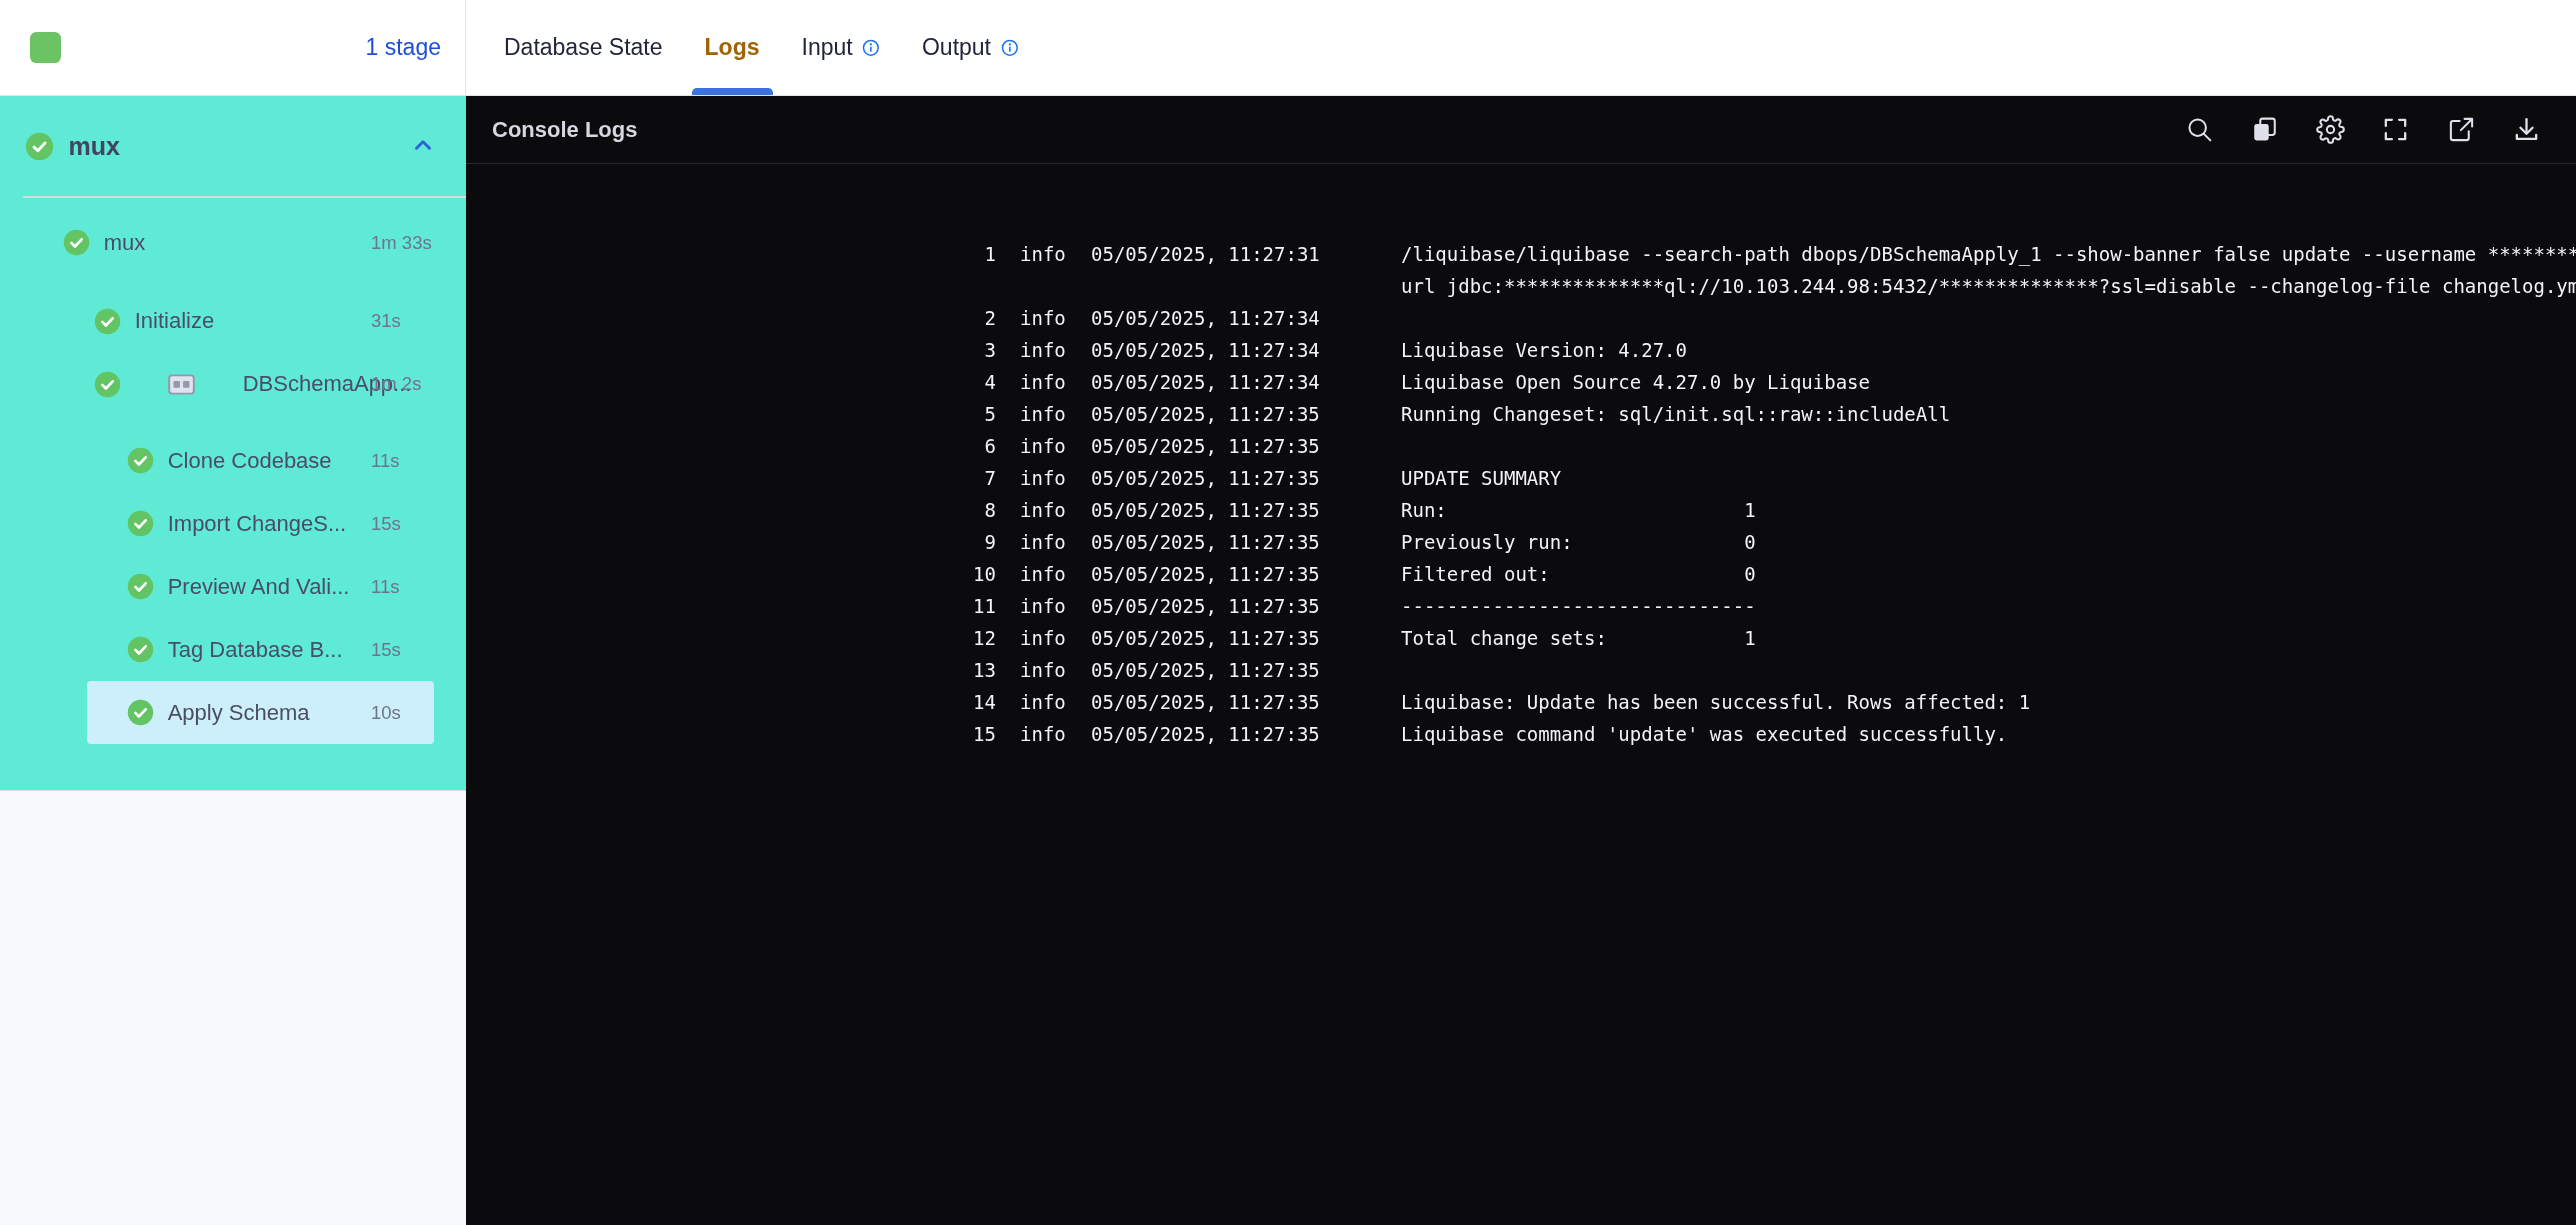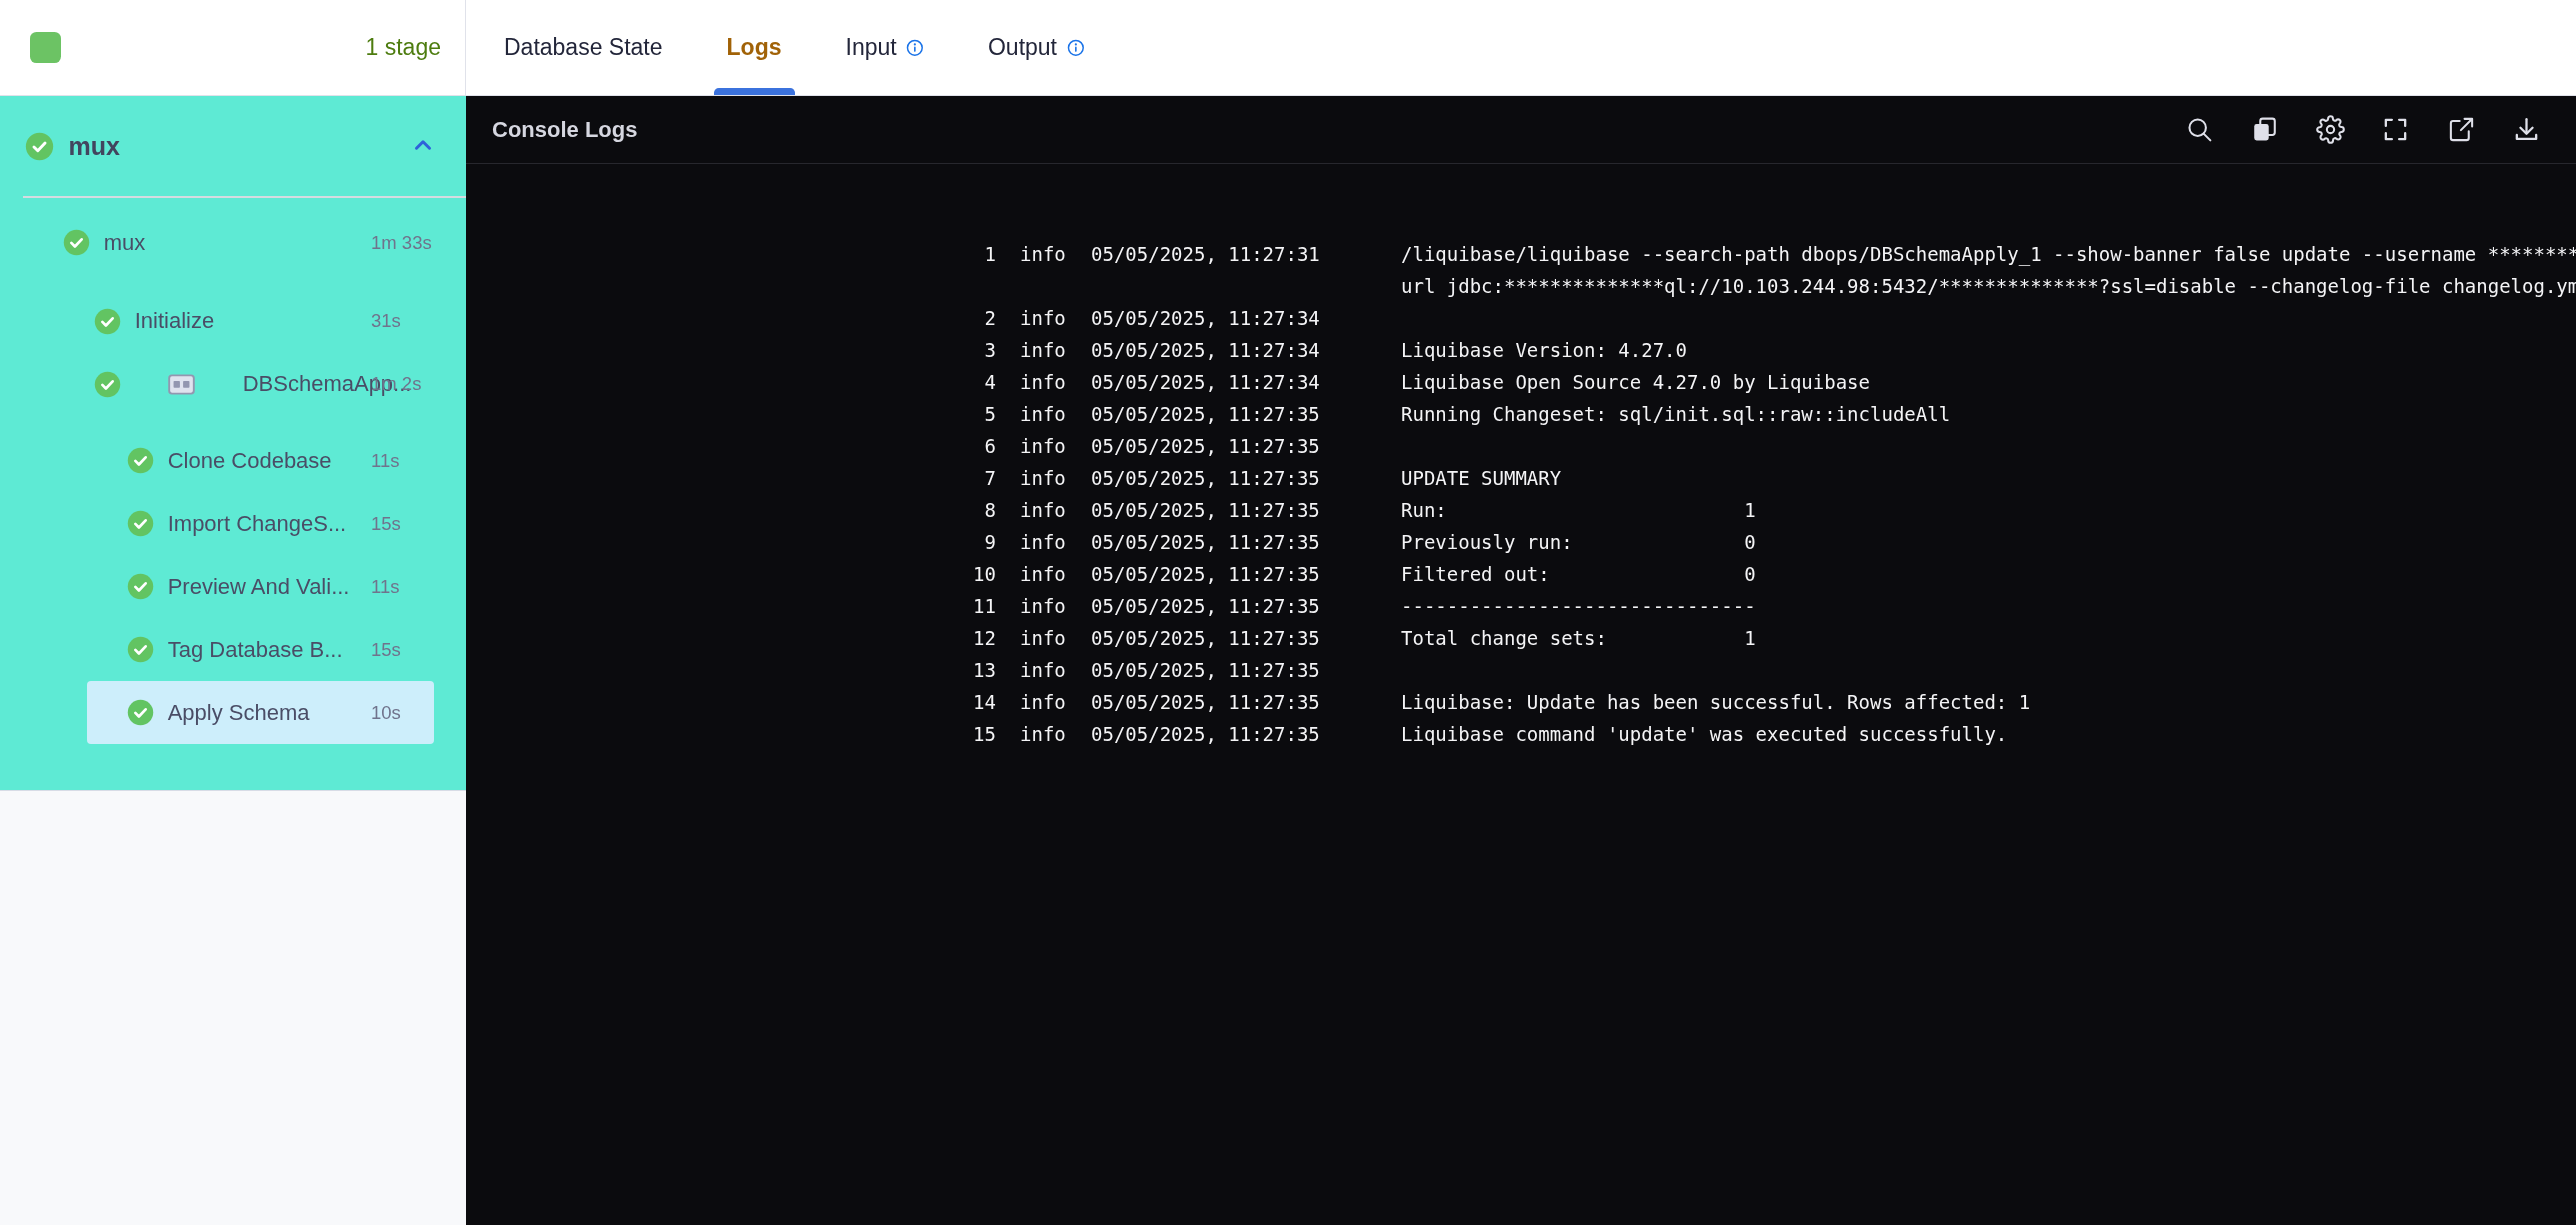--- a/index.html
+++ b/index.html
@@ -14,25 +14,25 @@
   .topbar{
     position:absolute;left:0;top:0;width:2576px;height:96px;
     background:#ffffff;border-bottom:1.6px solid #e0e2ea;
   }
   .topbar-left{
     position:absolute;left:0;top:0;width:466px;height:95px;
     display:flex;align-items:center;justify-content:space-between;
     padding:0 24px 0 30px;border-right:1.6px solid #e0e2ea;
   }
   .stage-square{width:30.5px;height:30.5px;border-radius:6.4px;background:#6cc364;}
-  .stage-count{font-size:23px;color:#4d7c0f;}
+  .stage-count{font-size:23px;color:#1d4ed8;}
 
   .tab-bar{
     position:absolute;left:504px;top:0;height:95px;
-    display:flex;align-items:center;gap:64px;
+    display:flex;align-items:center;gap:42px;
   }
   .tab{
     position:relative;height:95px;display:flex;align-items:center;gap:9.6px;
     font-size:23px;color:#23263a;font-weight:500;cursor:pointer;
   }
   .tab.active{font-weight:700;color:#a16207;}
   .tab.active::after{
     content:"";position:absolute;left:-13px;right:-13px;bottom:0;height:7.2px;
     background:#3b72dd;border-radius:4.8px 4.8px 0 0;
   }

